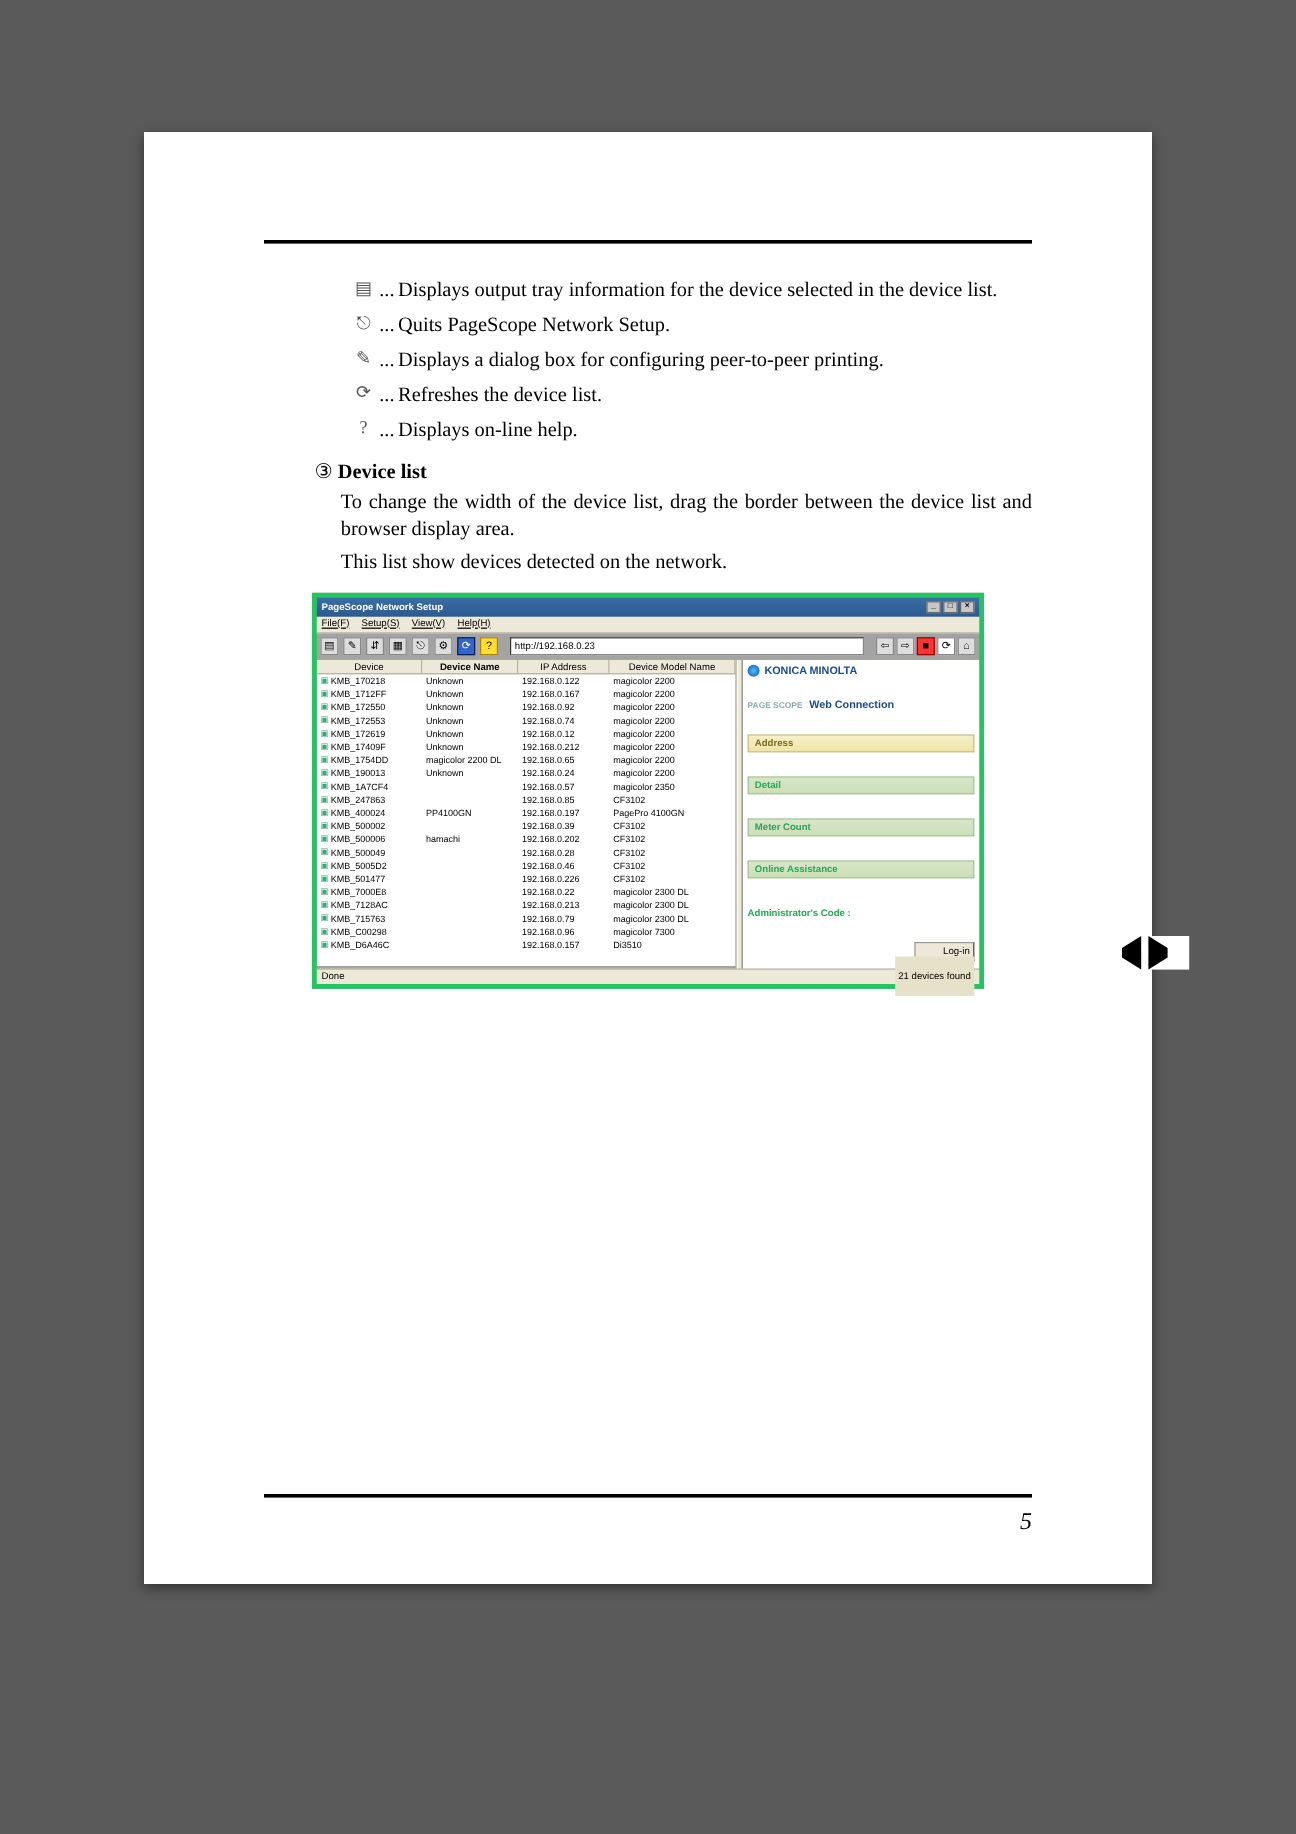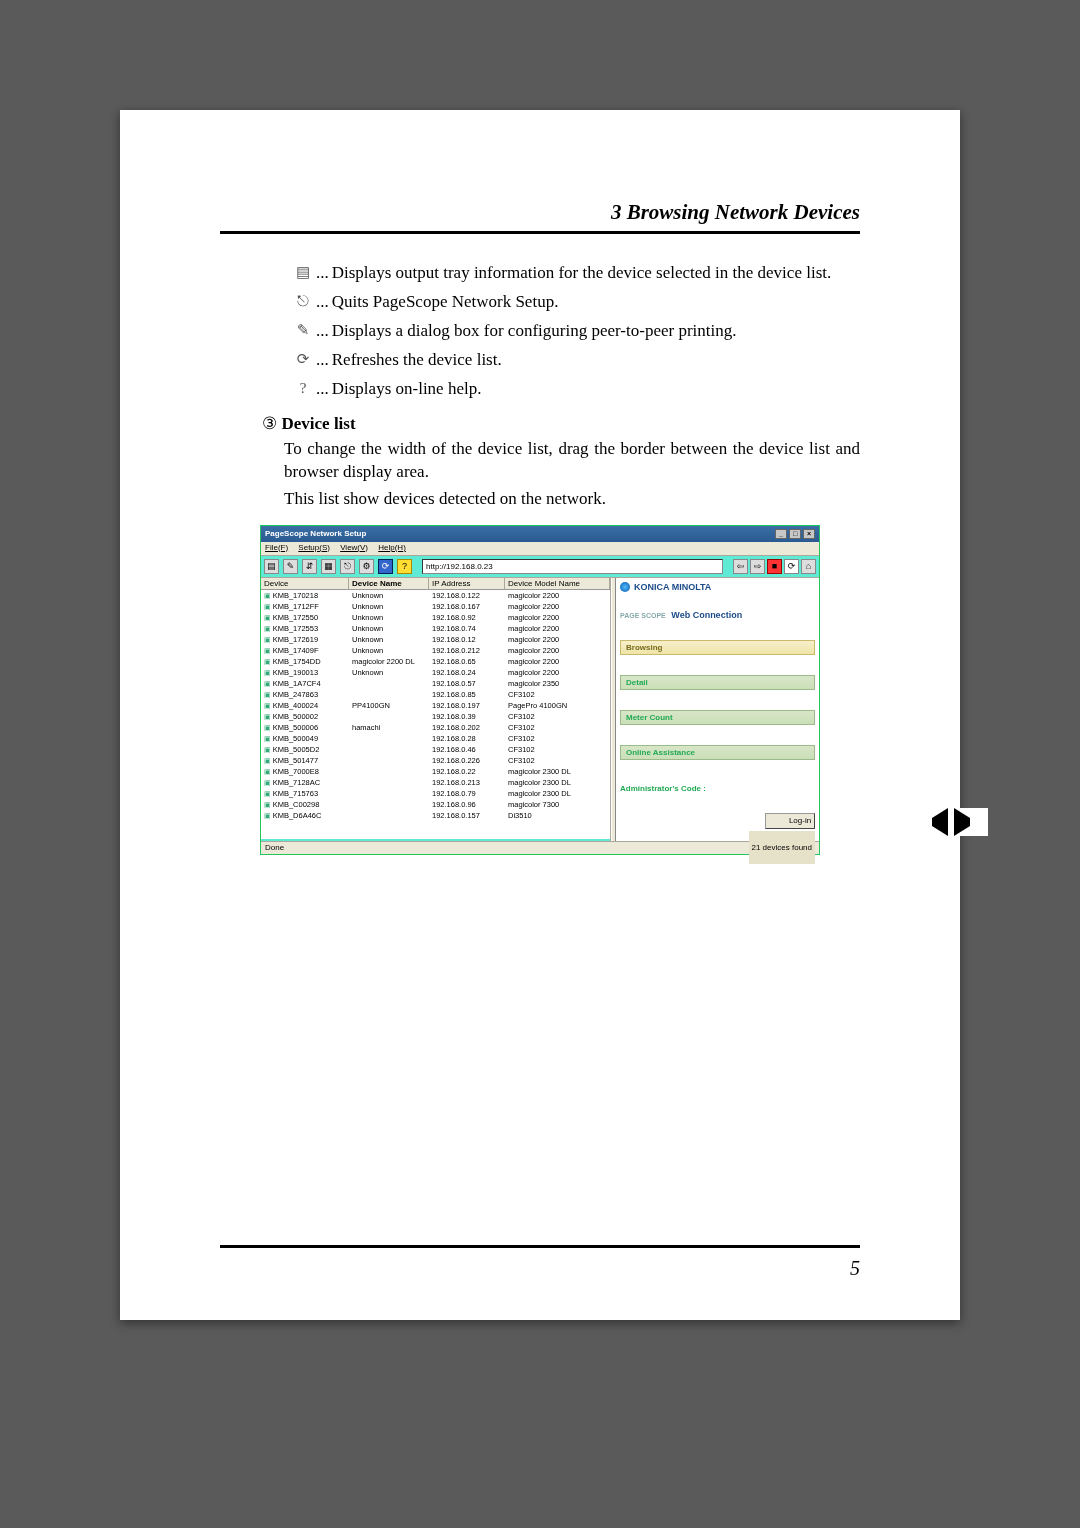--- a/index.html
+++ b/index.html
@@ -26,22 +26,22 @@
   .item-ellipsis { flex: 0 0 auto; padding-right: 3px; }
   .item-text { flex: 1; text-align: justify; }
   .section-label { margin: 12px 0 0 42px; font-size: 17px; }
   .section-label b { font-weight: bold; }
   .body-para { margin: 4px 0 0 64px; font-size: 17px; line-height: 1.35; text-align: justify; }
   
   
   .shot {
     width: 560px; height: 330px;
     margin: 14px auto 0 auto;
-    border: 1px solid #22c55e;
-    background: #5eead4;
+    border: 4px solid #22c55e;
+    background: #a3a3a3;
     font-family: Tahoma, Arial, sans-serif;
     font-size: 8px;
     position: relative;
     color: #000;
   }
   .shot .titlebar {
     height: 16px; background: linear-gradient(#3a6ea5,#2a5a92);
     color: #fff; display: flex; align-items: center; padding: 0 4px;
     font-size: 8px; font-weight: bold;
   }
@@ -53,21 +53,21 @@
   .shot .tb-icon { width: 15px; height: 15px; border: 1px solid #888; background: #ddd; font-size: 9px; line-height: 13px; text-align: center; }
   .shot .tb-blue { background: #36c; border-color: #025; color: #fff; }
   .shot .tb-yellow { background: #fd3; border-color: #a80; }
   .shot .url { flex: 1; height: 15px; border: 1px inset #888; background: #fff; padding: 0 3px; font-size: 8px; line-height: 14px; margin: 0 6px; }
   .shot .tb-right { display: flex; gap: 2px; }
   .shot .tb-right .tb-icon.red { background: #f33; border-color: #900; }
   .shot .tb-right .tb-icon.blue { background: #fff; }
   .shot .body { display: flex; height: calc(100% - 16px - 14px - 22px - 13px); }
   .shot .left { width: 350px; overflow: hidden; border-right: 1px solid #aca899; }
   .shot .cols { display: flex; background: #ece9d8; border-bottom: 1px solid #999; }
-  .shot .cols div { border-right: 1px solid #aca899; padding: 1px 3px; font-size: 8px; background: #ece9d8; }
+  .shot .cols div { border-right: 1px solid #aca899; padding: 1px 3px; font-size: 8px; background: #ece9d8; text-align: center; }
   .shot .col1 { width: 88px; }
   .shot .col2 { width: 80px; font-weight: bold; }
   .shot .col3 { width: 76px; }
   .shot .col4 { flex: 1; }
   .shot .rows { background: #fff; height: calc(100% - 14px); overflow: hidden; }
   .shot .row { display: flex; font-size: 7.5px; line-height: 11px; }
   .shot .row div { padding: 0 3px; white-space: nowrap; overflow: hidden; }
   .shot .row .c1 { width: 88px; display: flex; align-items: center; gap: 2px; }
   .shot .row .c1::before { content: "▣"; color: #3a7; font-size: 7px; }
   .shot .row .c2 { width: 80px; }
@@ -91,21 +91,20 @@
   .shot .status .found { margin-left: auto; background: #e6e2c9; padding: 12px 3px; }
   
   .footer-hr { border: none; border-top: 3px solid #000; position: absolute; left: 100px; right: 100px; bottom: 72px; }
   .page-num { position: absolute; right: 100px; bottom: 40px; font-style: italic; font-size: 20px; }
 </style>
 </head>
 <body>
 
 <div class="page">
 
-  <div class="chapter-title">3  Browsing Network Devices</div>
   <hr class="hr-thick">
 
   <div id="icon-list">
       <div class="item-row">
         <span class="item-icon">▤</span>
         <span class="item-ellipsis">...</span>
         <span class="item-text">Displays output tray information for the device selected in the device list.</span>
       </div>
       <div class="item-row">
         <span class="item-icon">⎋</span>
@@ -311,21 +310,21 @@
           <div class="arrow left"></div>
           <div class="arrow right"></div>
         </div>
       </div>
       <div class="right">
         <div class="brand">KONICA MINOLTA</div>
         <div class="webconn">
           <span class="pg">PAGE SCOPE</span>
           <span>Web Connection</span>
         </div>
-        <div class="panel sel">Browsing</div>
+        <div class="panel sel">Address</div>
         <div class="panel">Detail</div>
         <div class="panel">Meter Count</div>
         <div class="panel">Online Assistance</div>
         <div class="admin">Administrator's Code :</div>
         <div class="login">Log-in</div>
       </div>
     </div>
     <div class="status">
       <span>Done</span>
       <span class="found">21 devices found</span>

